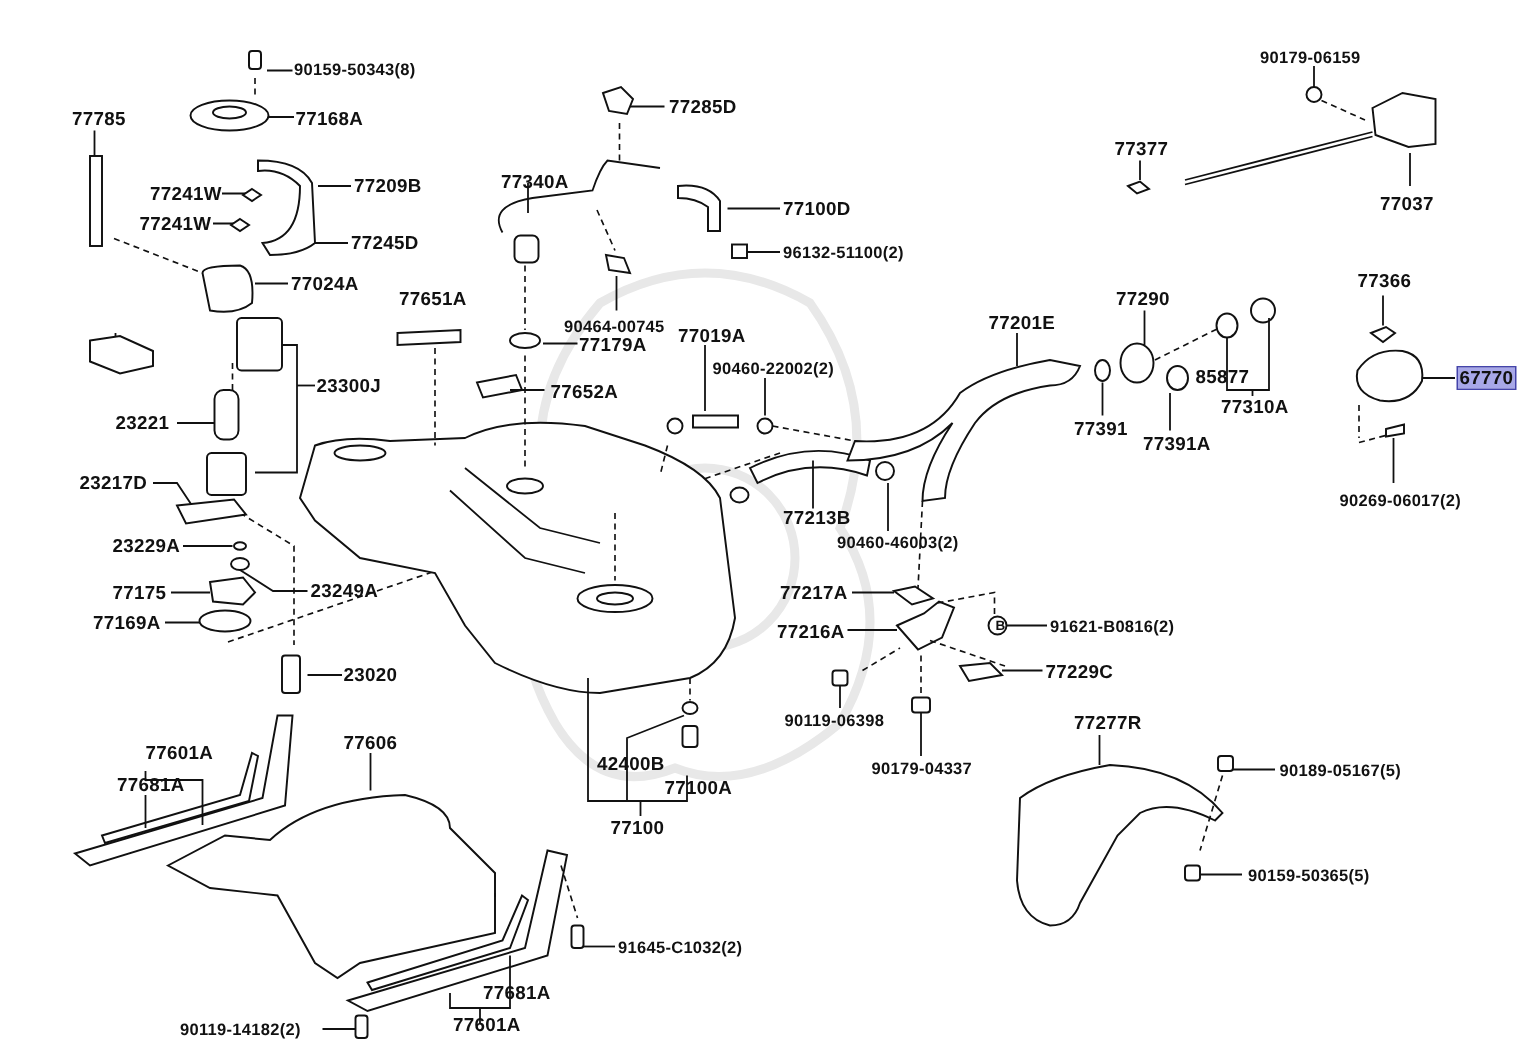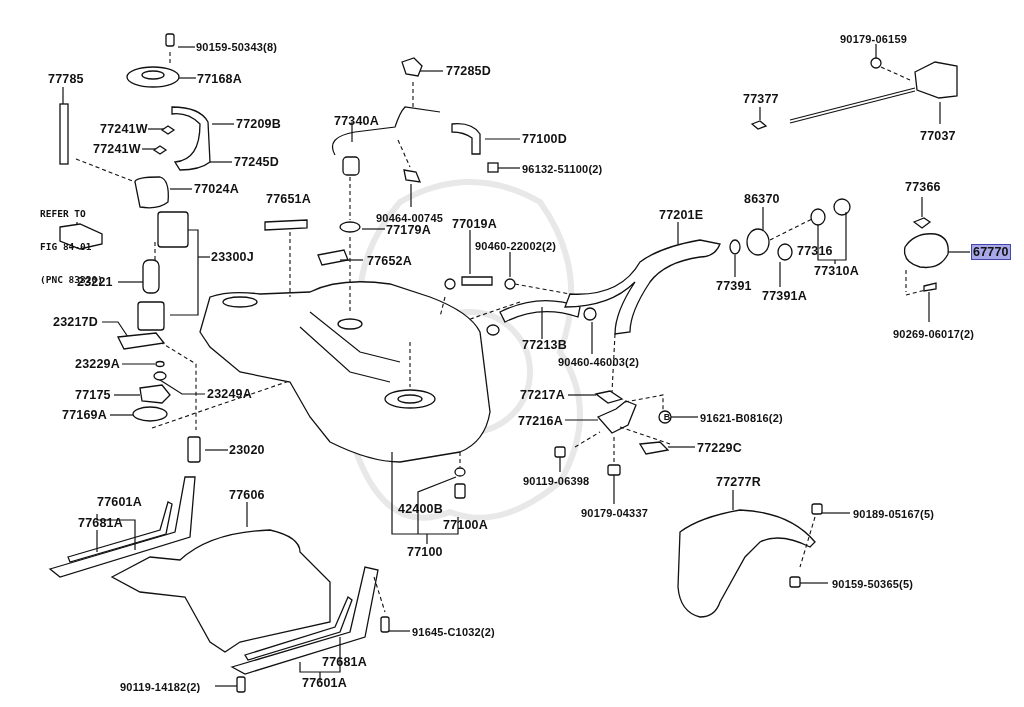--- a/index.html
+++ b/index.html
@@ -217,25 +217,20 @@
 </svg>
 
 
 <span class="lbl small" style="left:196px;top:28px">90159-50343(8)</span>
 <span class="lbl" style="left:48px;top:60px">77785</span>
 <span class="lbl" style="left:197px;top:60px">77168A</span>
 <span class="lbl" style="left:100px;top:110px">77241W</span>
 <span class="lbl" style="left:236px;top:105px">77209B</span>
 <span class="lbl" style="left:93px;top:130px">77241W</span>
 <span class="lbl" style="left:234px;top:143px">77245D</span>
-<div class="note" style="left:40px;top:174px">
-  <div>REFER TO</div>
-  <div>FIG 84-01</div>
-  <div>(PNC 83320)</div>
-</div>
 <span class="lbl" style="left:194px;top:170px">77024A</span>
 <span class="lbl" style="left:266px;top:180px">77651A</span>
 <span class="lbl" style="left:211px;top:238px">23300J</span>
 <span class="lbl" style="left:77px;top:263px">23221</span>
 <span class="lbl" style="left:53px;top:303px">23217D</span>
 <span class="lbl" style="left:75px;top:345px">23229A</span>
 <span class="lbl" style="left:207px;top:375px">23249A</span>
 <span class="lbl" style="left:75px;top:376px">77175</span>
 <span class="lbl" style="left:62px;top:396px">77169A</span>
 <span class="lbl" style="left:229px;top:431px">23020</span>
@@ -259,22 +254,22 @@
 <span class="lbl small" style="left:523px;top:462px">90119-06398</span>
 <span class="lbl small" style="left:581px;top:494px">90179-04337</span>
 <span class="lbl" style="left:398px;top:490px">42400B</span>
 <span class="lbl" style="left:443px;top:506px">77100A</span>
 <span class="lbl" style="left:407px;top:533px">77100</span>
 
 <span class="lbl small" style="left:840px;top:20px">90179-06159</span>
 <span class="lbl" style="left:743px;top:80px">77377</span>
 <span class="lbl" style="left:920px;top:117px">77037</span>
 <span class="lbl" style="left:659px;top:196px">77201E</span>
-<span class="lbl" style="left:744px;top:180px">86370</span>
-<span class="lbl" style="left:797px;top:232px">77316</span>
+<span class="lbl" style="left:744px;top:180px">77290</span>
+<span class="lbl" style="left:797px;top:232px">85877</span>
 <span class="lbl" style="left:814px;top:252px">77310A</span>
 <span class="lbl" style="left:716px;top:267px">77391</span>
 <span class="lbl" style="left:762px;top:277px">77391A</span>
 <span class="lbl" style="left:905px;top:168px">77366</span>
 <span class="lbl hl" style="left:972px;top:233px">67770</span>
 <span class="lbl small" style="left:893px;top:315px">90269-06017(2)</span>
 
 <span class="lbl" style="left:716px;top:463px">77277R</span>
 <span class="lbl small" style="left:853px;top:495px">90189-05167(5)</span>
 <span class="lbl small" style="left:832px;top:565px">90159-50365(5)</span>

